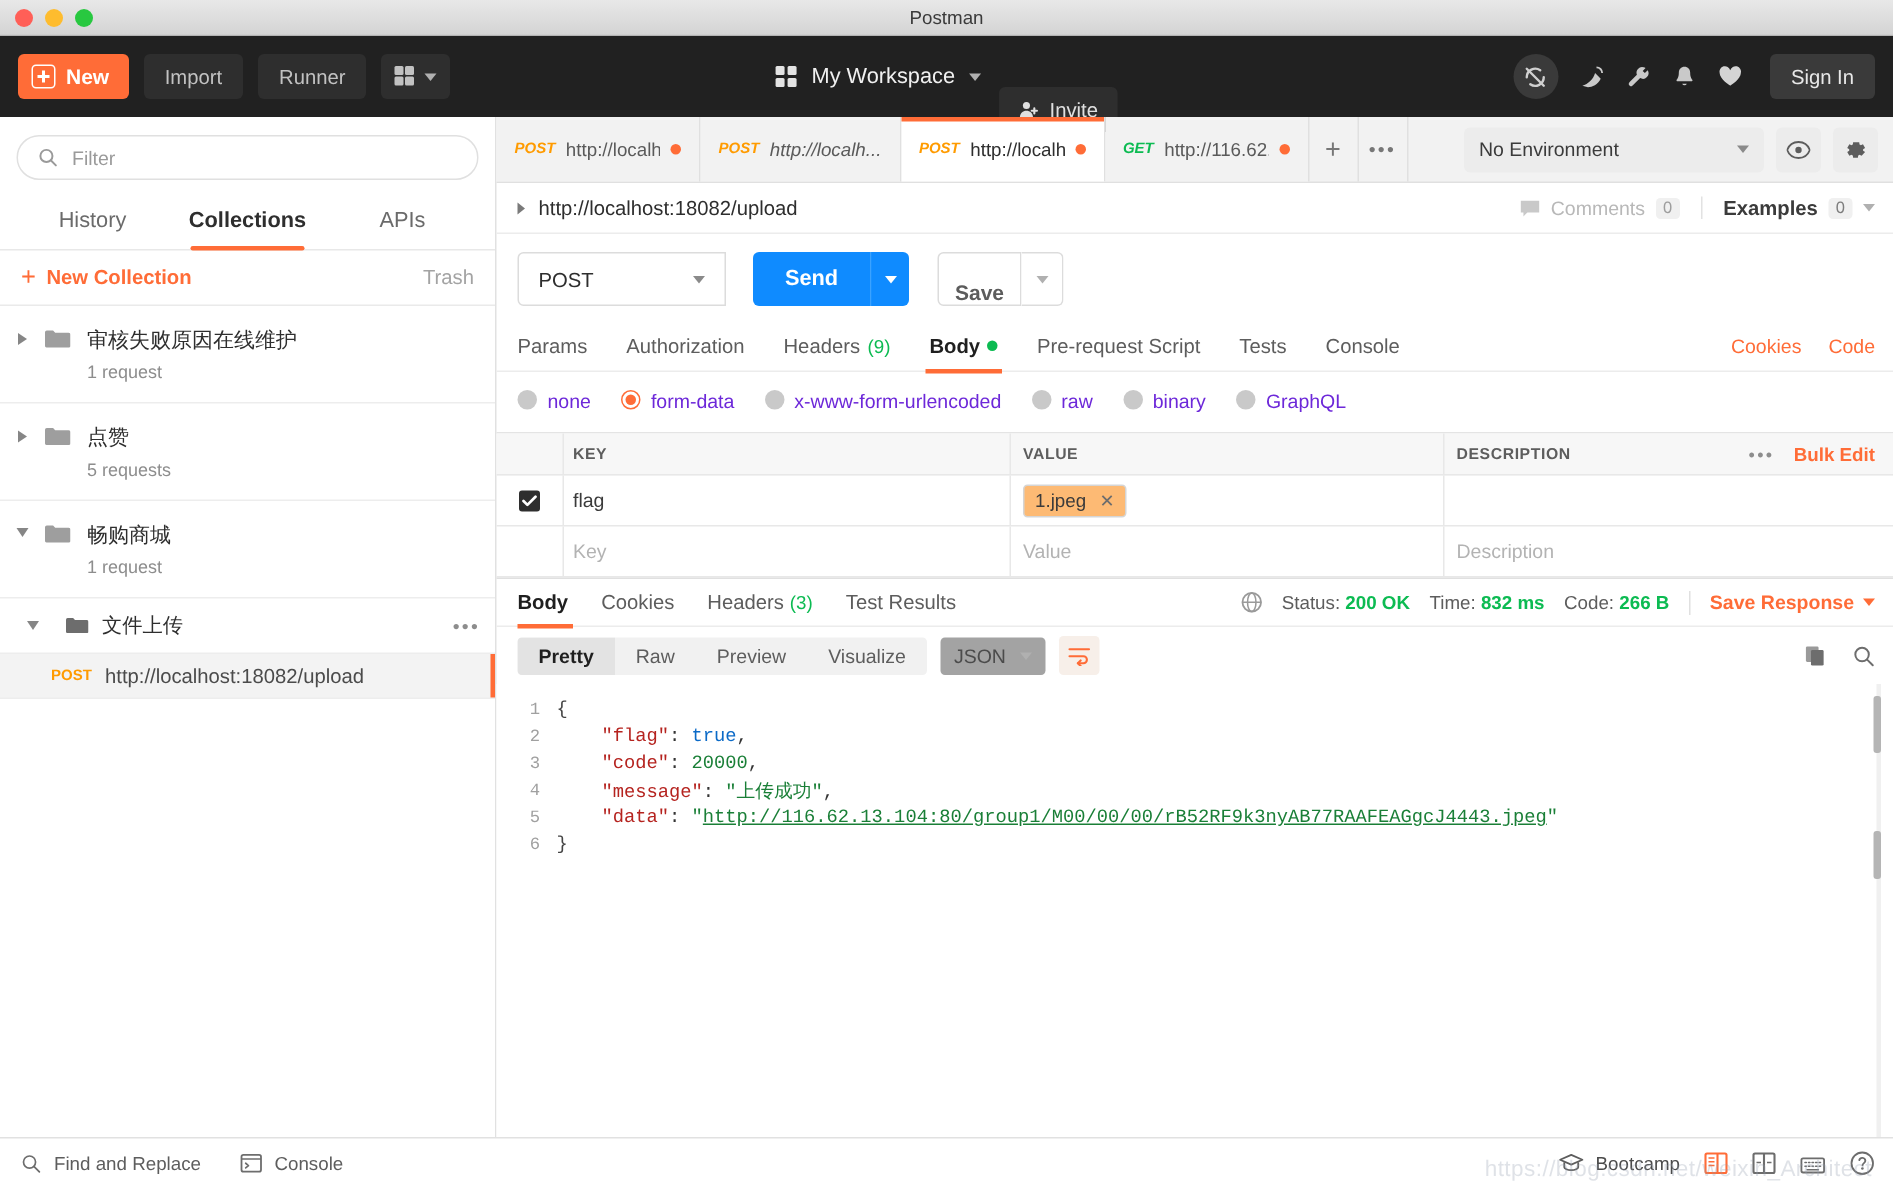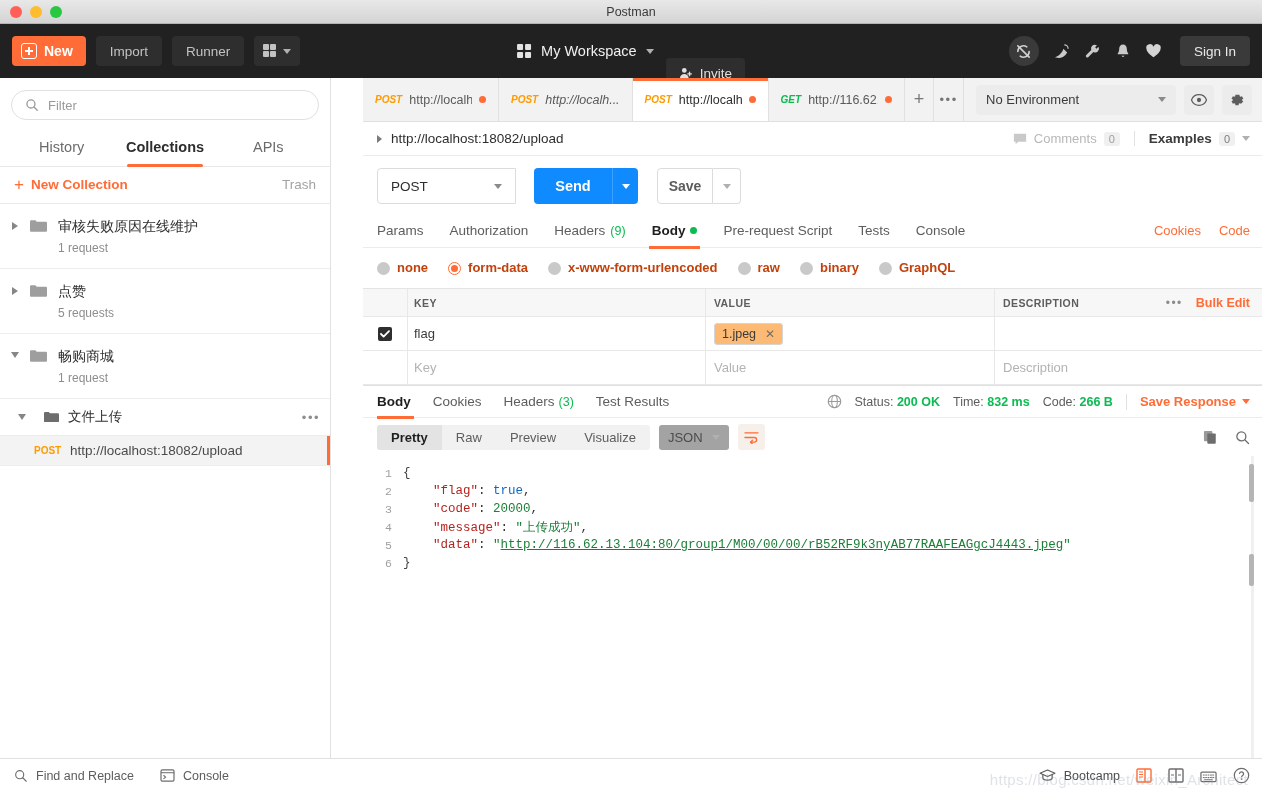--- a/index.html
+++ b/index.html
@@ -90,21 +90,21 @@
     width: 30px; height: 30px; border-radius: 50%; background: #3a3a3a;
     justify-content: center;
   }
   .signin {
     background: #3a3a3a; color: #e8e8e8; height: 30px; border-radius: 4px;
     display: flex; align-items: center; padding: 0 14px; font-size: 13.5px;
     margin-left: 4px; cursor: pointer;
   }
 
   
-  .body { flex: 1; display: flex; min-height: 0; gap: 32px; }
+  .body { flex: 1; display: flex; min-height: 0; }
 
   
   .sidebar {
     width: 331px; flex: 0 0 331px; border-right: 1px solid #e1e1e1;
     display: flex; flex-direction: column; background: #fff;
   }
   .filter-wrap { padding: 12px 11px 10px 11px; }
   .filter-box {
     height: 30px; border: 1px solid #e0e0e0; border-radius: 15px;
     display: flex; align-items: center; gap: 9px; padding: 0 13px;
@@ -266,21 +266,21 @@
   }
   .send-caret {
     width: 26px; height: 36px; background: #0f8bff; border-left: 1px solid #3ba2ff;
     border-radius: 0 4px 4px 0; display: flex; align-items: center;
     justify-content: center; cursor: pointer;
   }
   .send-caret .caret-d { border-top-color: #fff; }
   .save-group { display: flex; margin-left: 10px; }
   .save-btn {
     width: 56px; height: 36px; border: 1px solid #dcdcdc; border-radius: 4px 0 0 4px;
-    display: flex; align-items: center; justify-content: center;
+    display: flex; align-items: flex-end; justify-content: center;
     font-size: 14px; color: #5c5c5c; font-weight: 600; cursor: pointer; background: #fff;
   }
   .save-caret {
     width: 28px; height: 36px; border: 1px solid #dcdcdc; border-left: none;
     border-radius: 0 4px 4px 0; display: flex; align-items: center;
     justify-content: center; cursor: pointer; background: #fff;
   }
 
   
   .reqtabs {
@@ -299,21 +299,21 @@
   }
   .rqt .cnt { color: #0cbb52; font-size: 12.5px; }
   .green-dot { width: 7px; height: 7px; border-radius: 50%; background: #0cbb52; }
   .rt-right { margin-left: auto; display: flex; gap: 18px; }
   .rt-right span { color: #ff6c37; font-size: 13px; cursor: pointer; }
 
   
   .bodytypes {
     display: flex; align-items: center; gap: 20px; padding: 12px 14px 13px;
   }
-  .radio { display: flex; align-items: flex-end; gap: 7px; font-size: 13px; color: #c2410c; cursor: pointer; font-weight: bold; }
+  .radio { display: flex; align-items: flex-start; gap: 7px; font-size: 13px; color: #6d28d9; cursor: pointer; }
   .rd {
     width: 13px; height: 13px; border-radius: 50%; background: #c9c9c9;
     display: flex; align-items: center; justify-content: center;
   }
   .rd.on { background: #fff; border: 1.5px solid #ff6c37; }
   .rd.on::after { content: ""; width: 7px; height: 7px; border-radius: 50%; background: #ff6c37; }
 
   
   .kvtable { border-top: 1px solid #e4e4e4; }
   .kvrow { display: flex; height: 30px; align-items: center; border-bottom: 1px solid #e8e8e8; }

